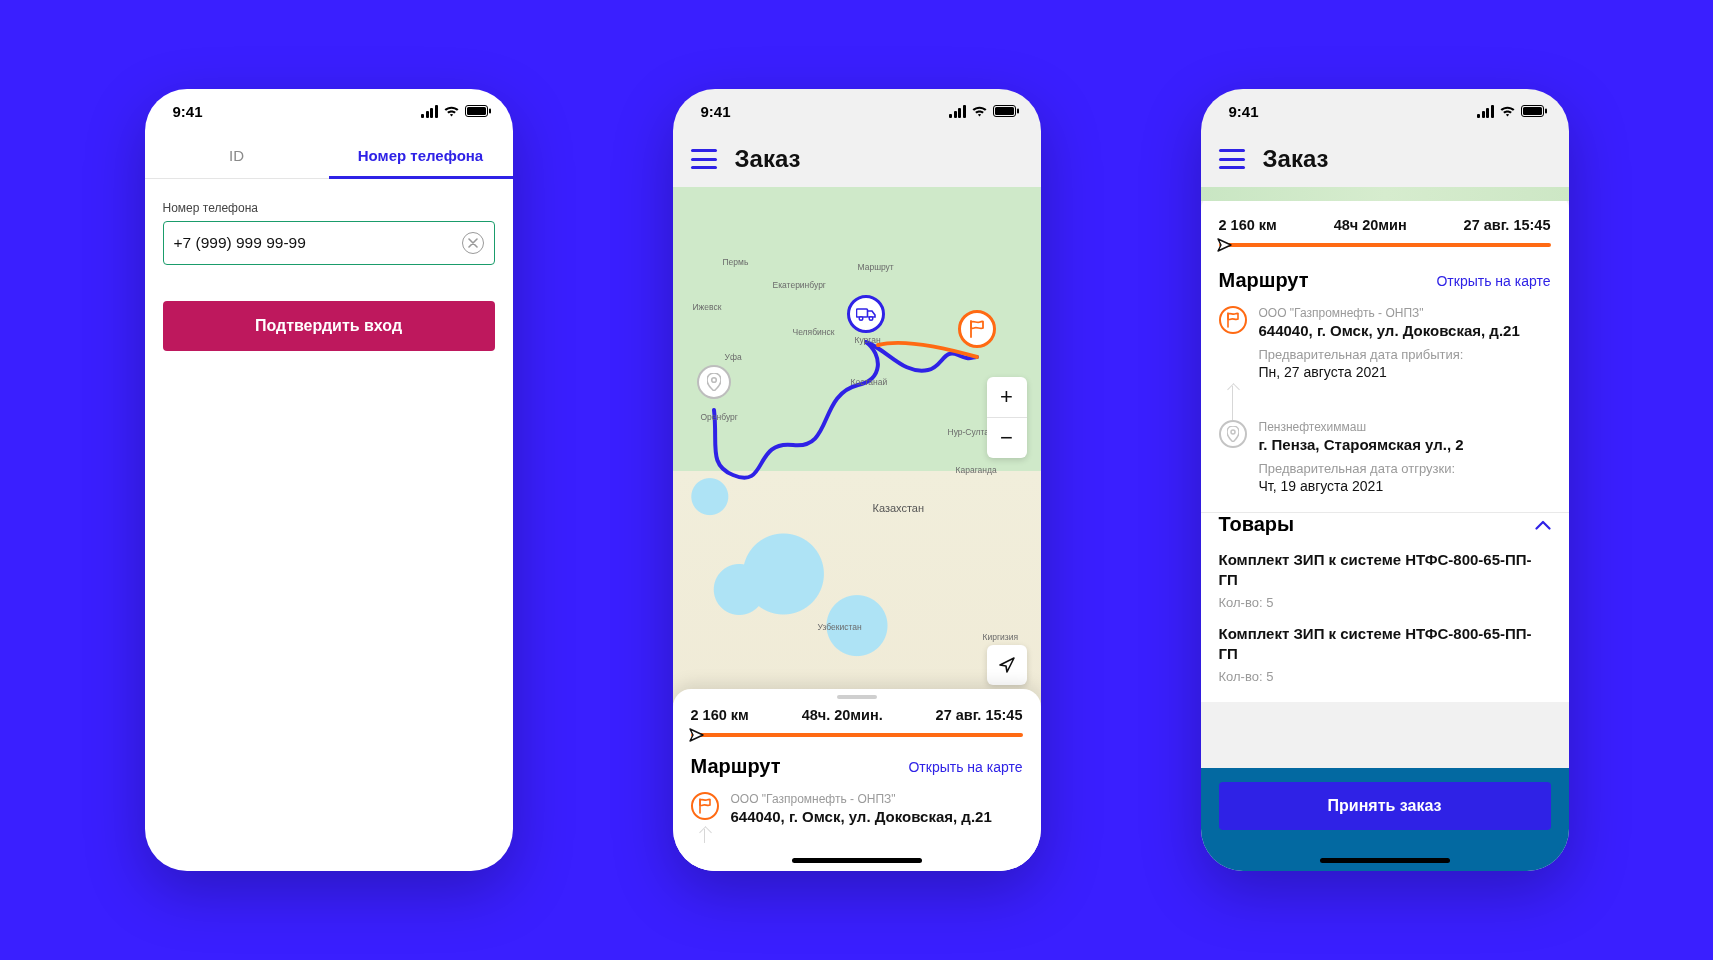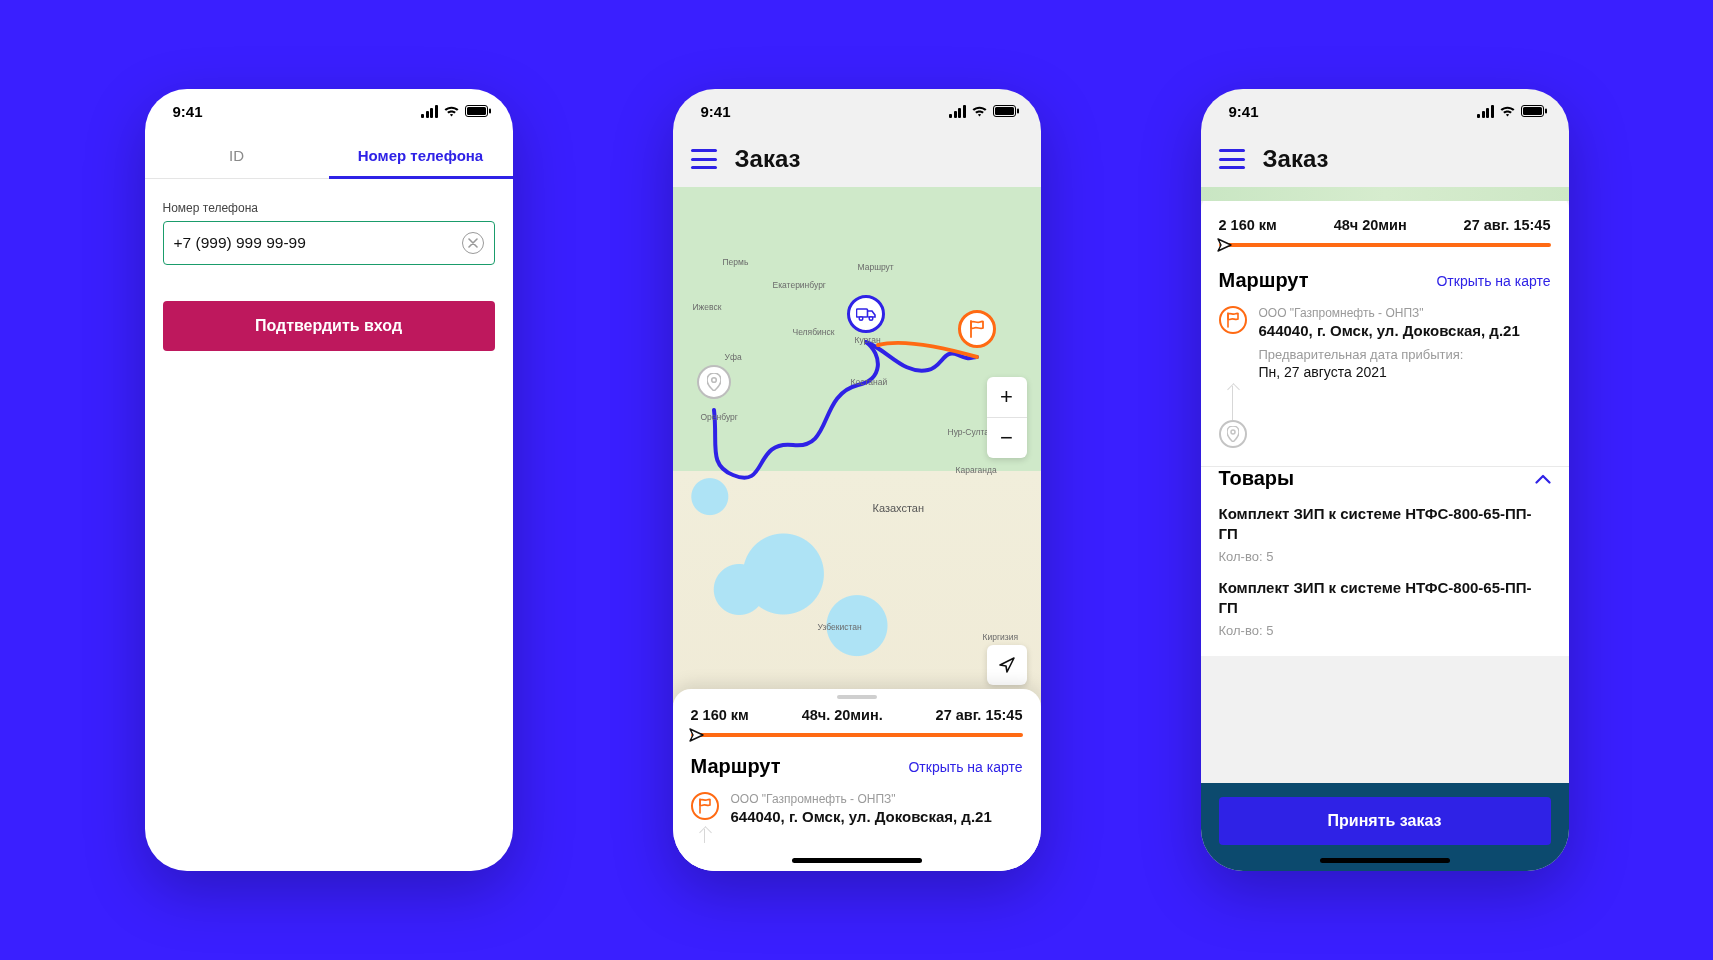--- a/index.html
+++ b/index.html
@@ -154,21 +154,21 @@
     background:#fff; padding:14px 18px 18px; border-top-left-radius:14px; border-top-right-radius:14px;
     margin-top:-6px;
   }
   .section-divider { height:1px; background:#e9e9e9; margin:18px -18px 0; }
   .goods-head { display:flex; justify-content:space-between; align-items:center; margin-top:0; cursor:pointer;}
   .goods-title { font-size:20px; font-weight:800;}
   .chevron { color:#2f22e6; }
   .good-item { margin-top:14px; }
   .good-name { font-size:15px; font-weight:700; color:#111; line-height:1.3;}
   .good-qty { font-size:13px; color:#9a9a9a; margin-top:6px;}
-  .accept-bar { padding:14px 18px 26px; background:#0c4a6e; }
+  .accept-bar { padding:14px 18px 41px; background:#0369a1; }
   .btn-accept {
     width:100%; background:#2f22e6; color:#fff; border:none; border-radius:4px;
     padding:15px 0; font-size:16px; font-weight:600; cursor:pointer;
   }
   .s3-scroll { flex:1; overflow:hidden; }
 </style>
 </head>
 <body>
 
 <div class="phone">
@@ -398,20 +398,26 @@
           </div>
         <div></div>
       </div>
       <div class="stop-row" style="margin-top:0;">
         <div class="stop-icon gray">
           <svg width="12" height="16" viewBox="0 0 12 16">
               <path d="M6 0 C2.5 0 0 2.5 0 6 C0 10.5 6 16 6 16 C6 16 12 10.5 12 6 C12 2.5 9.5 0 6 0 Z" fill="none" stroke="#c4c4c4" stroke-width="1.5"></path>
               <circle cx="6" cy="6" r="2" fill="none" stroke="#c4c4c4" stroke-width="1.5"></circle>
             </svg>
         </div>
+        <div class="stop-body">
+          <div class="stop-company">Пензнефтехиммаш</div>
+          <div class="stop-address">г. Пенза, Староямская ул., 2</div>
+          <div class="stop-meta-label">Предварительная дата отгрузки:</div>
+          <div class="stop-meta-value">Чт, 19 августа 2021</div>
+        </div>
       </div>
 
       <div class="section-divider"></div>
 
       <div class="goods-head">
         <div class="goods-title">Товары</div>
         <svg class="chevron" width="16" height="10" viewBox="0 0 16 10">
             <path d="M1.5 8.5 L8 2 L14.5 8.5" stroke="#2f22e6" stroke-width="2.2" fill="none" stroke-linecap="round" stroke-linejoin="round"></path>
           </svg>
       </div>

